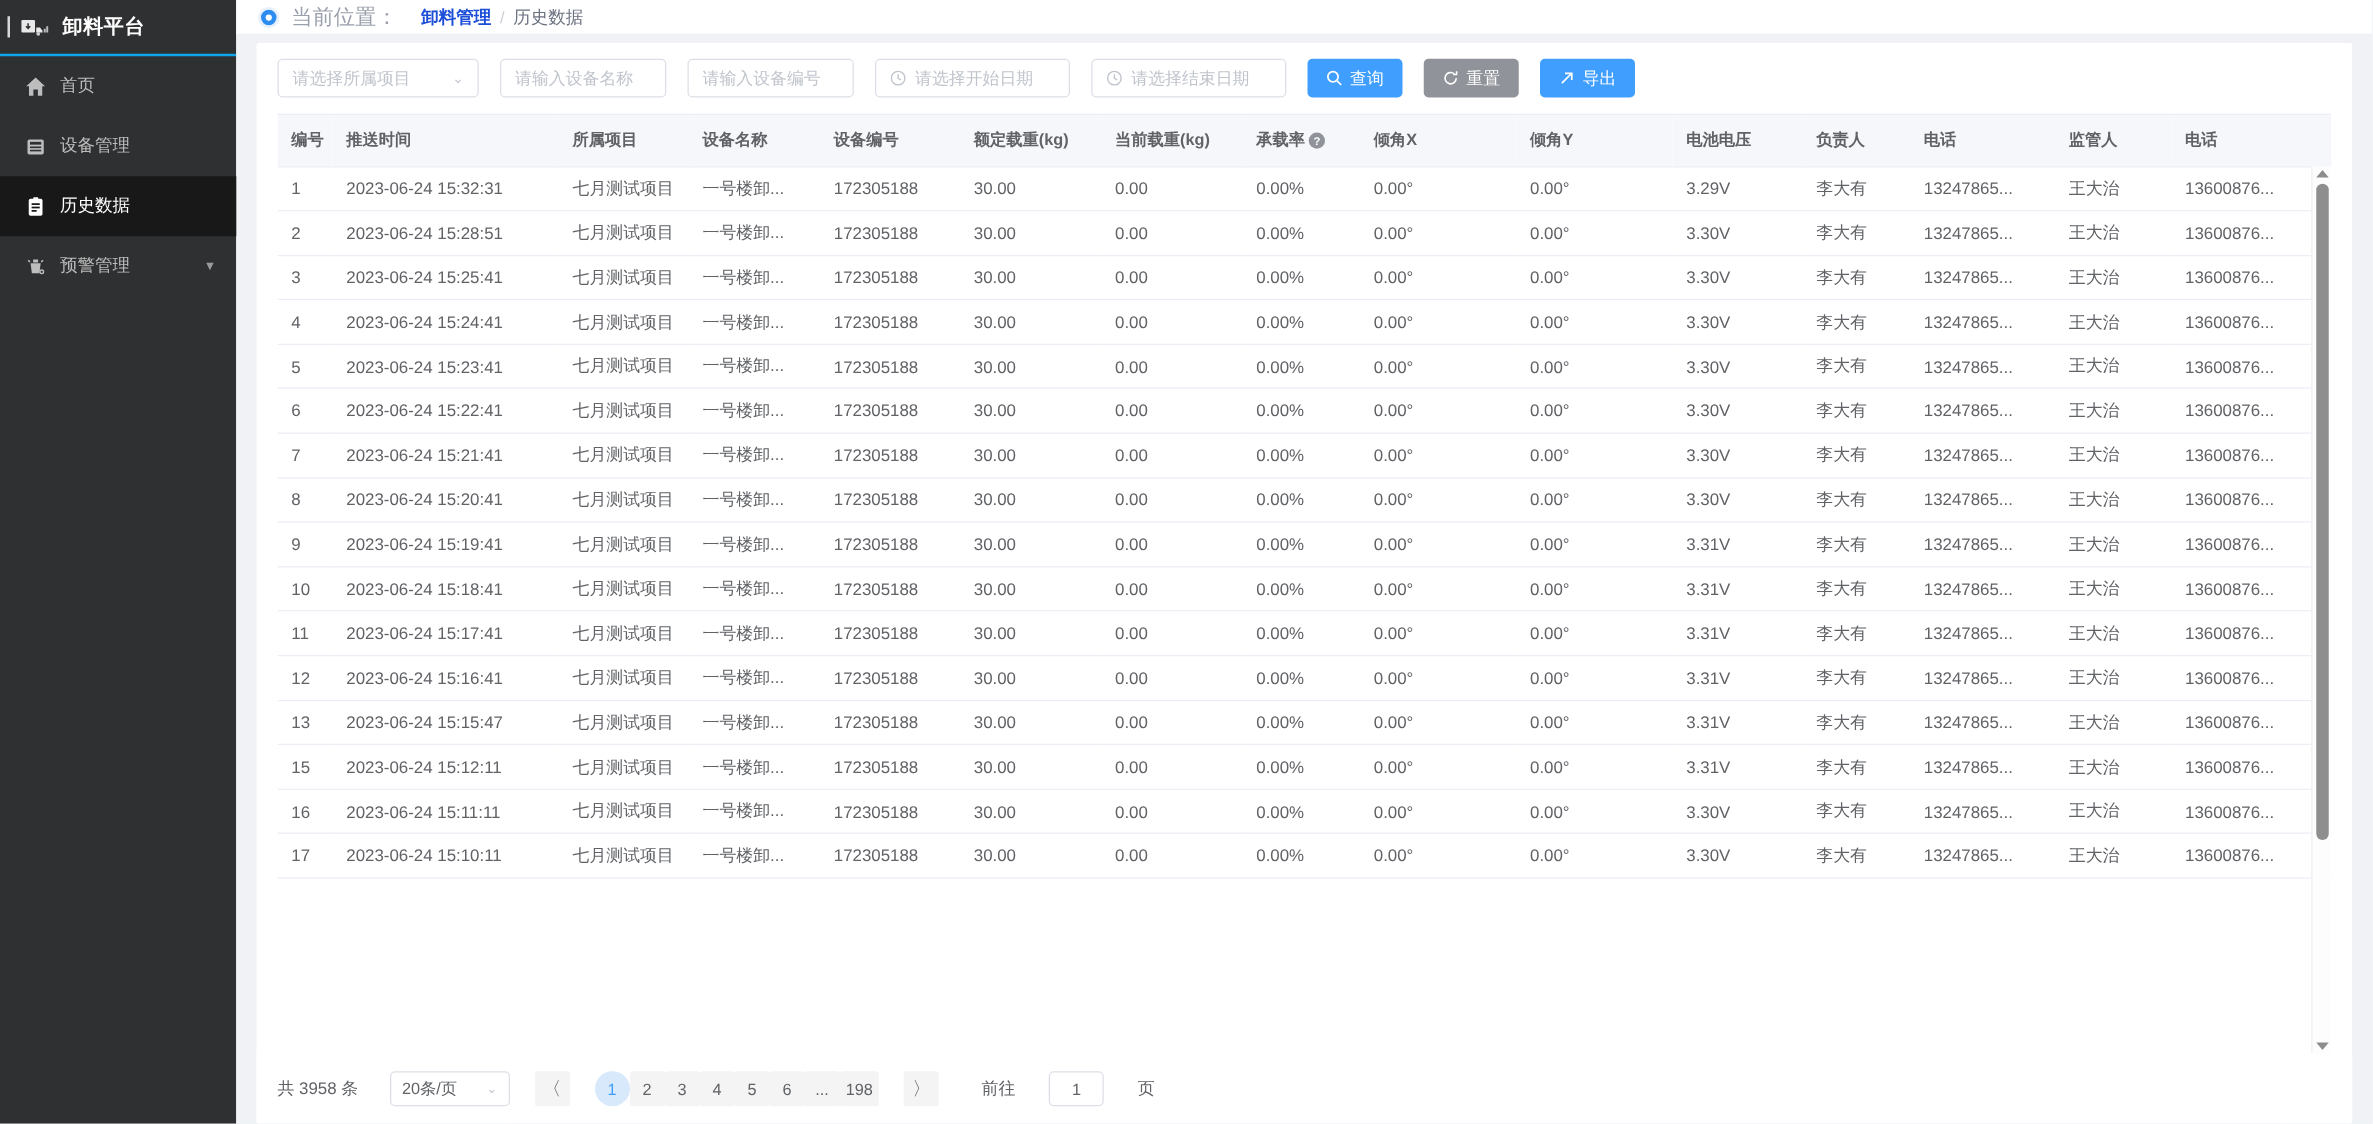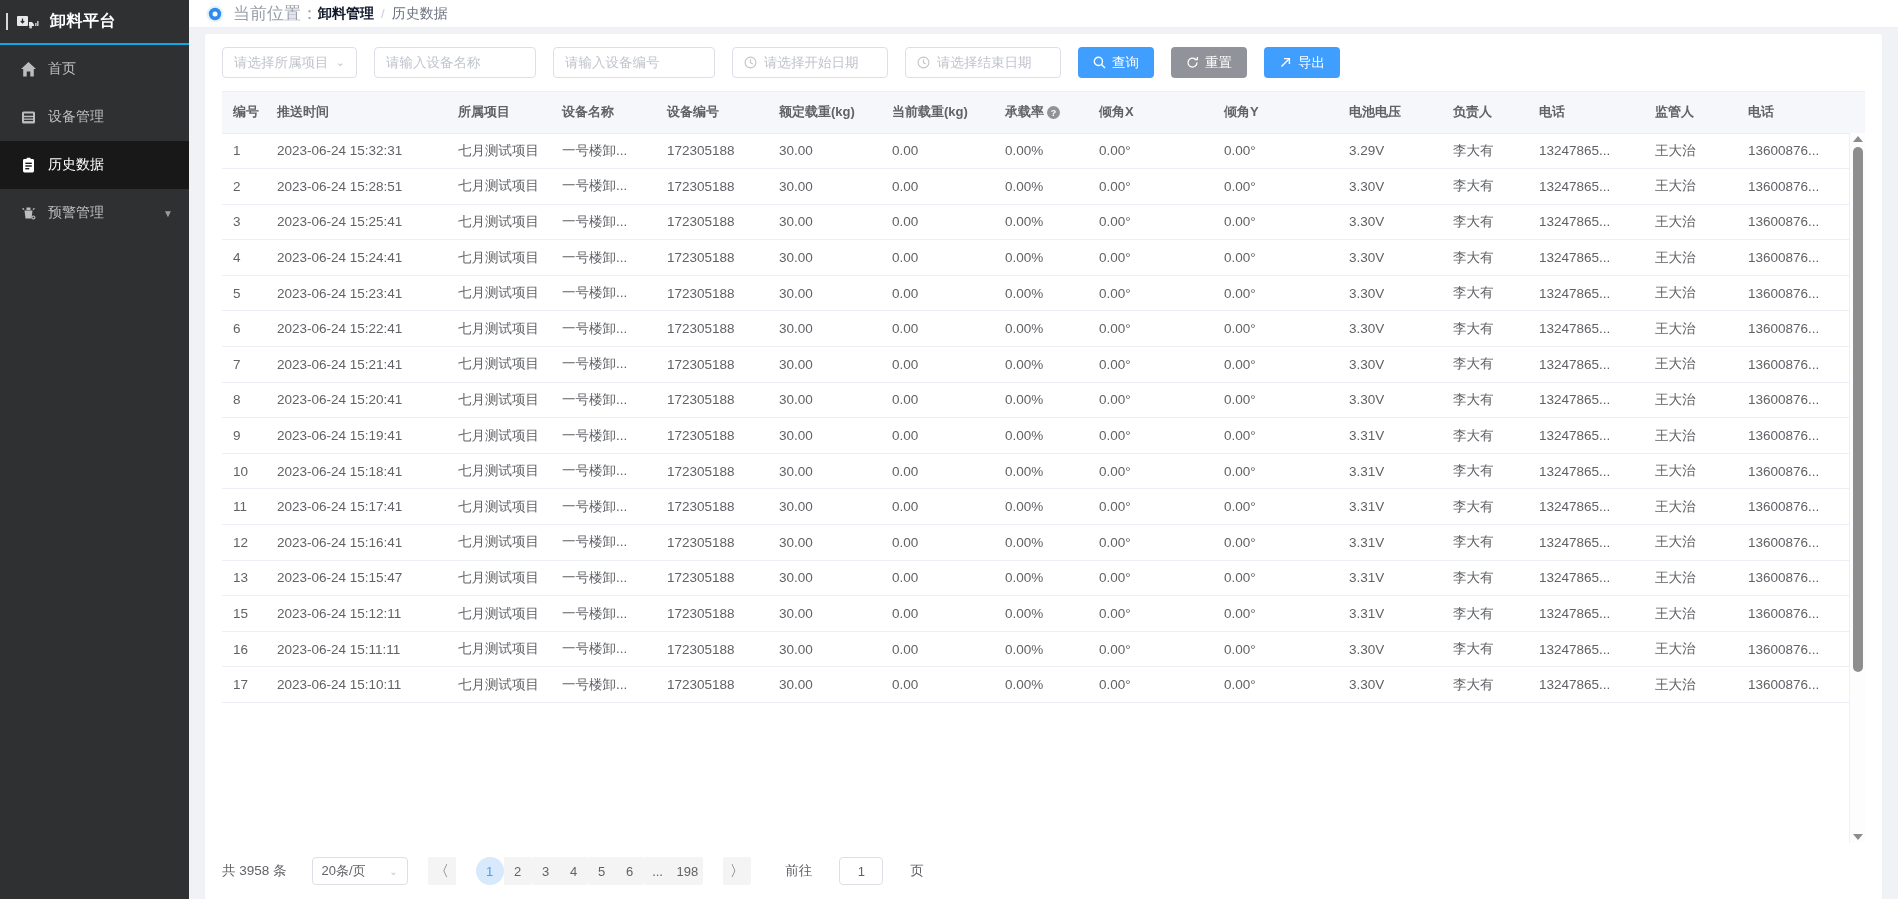--- a/index.html
+++ b/index.html
@@ -55,21 +55,21 @@
   }
   #crumbbar {
     height: 28px; flex: 0 0 28px;
     background: #ffffff;
     display: flex; align-items: center;
     padding-left: 17px;
     border-bottom: 1px solid #eef0f3;
   }
   #crumbbar .pin { margin-right: 9px; display:flex; }
   .crumb-prefix { color: #9aa0ab; font-size: 17px; }
-  .crumb-strong { color: #0f172a; font-size: 14px; font-weight: bold; }
+  .crumb-strong { color: #1d4ed8; font-size: 14px; font-weight: bold; margin-left: 19px; }
   .crumb-sep { color: #c9ccd2; margin: 0 7px; font-size: 13px; }
   .crumb-cur { color: #6b7280; font-size: 14px; }
 
   #content {
     flex: 1 1 auto;
     margin: 6px 16px 0 16px;
     background: #ffffff;
     border-radius: 2px;
     display: flex; flex-direction: column;
     overflow: hidden;
@@ -87,22 +87,22 @@
     height: 31px;
     border: 1px solid #dcdfe6;
     border-radius: 4px;
     background: #ffffff;
     display: flex; align-items: center;
     padding: 0 11px;
     color: #c0c4cc; font-size: 13.5px;
     white-space: nowrap;
     cursor: text;
   }
-  .field.w-select { width: 135px; justify-content: space-between; cursor: pointer; }
-  .field.w-text   { width: 162px; align-items: center; }
+  .field.w-select { width: 161px; justify-content: space-between; cursor: pointer; }
+  .field.w-text   { width: 133px; align-items: center; }
   .field.w-date   { width: 156px; }
   .field .pre-ico { margin-right: 7px; display: flex; color:#c0c4cc; }
   .field .chev { color: #c0c4cc; font-size: 11px; }
 
   .btn {
     height: 31px; border-radius: 4px;
     display: inline-flex; align-items: center; justify-content: center;
     padding: 0 15px;
     font-size: 13.5px; color: #ffffff;
     border: none; cursor: pointer;

